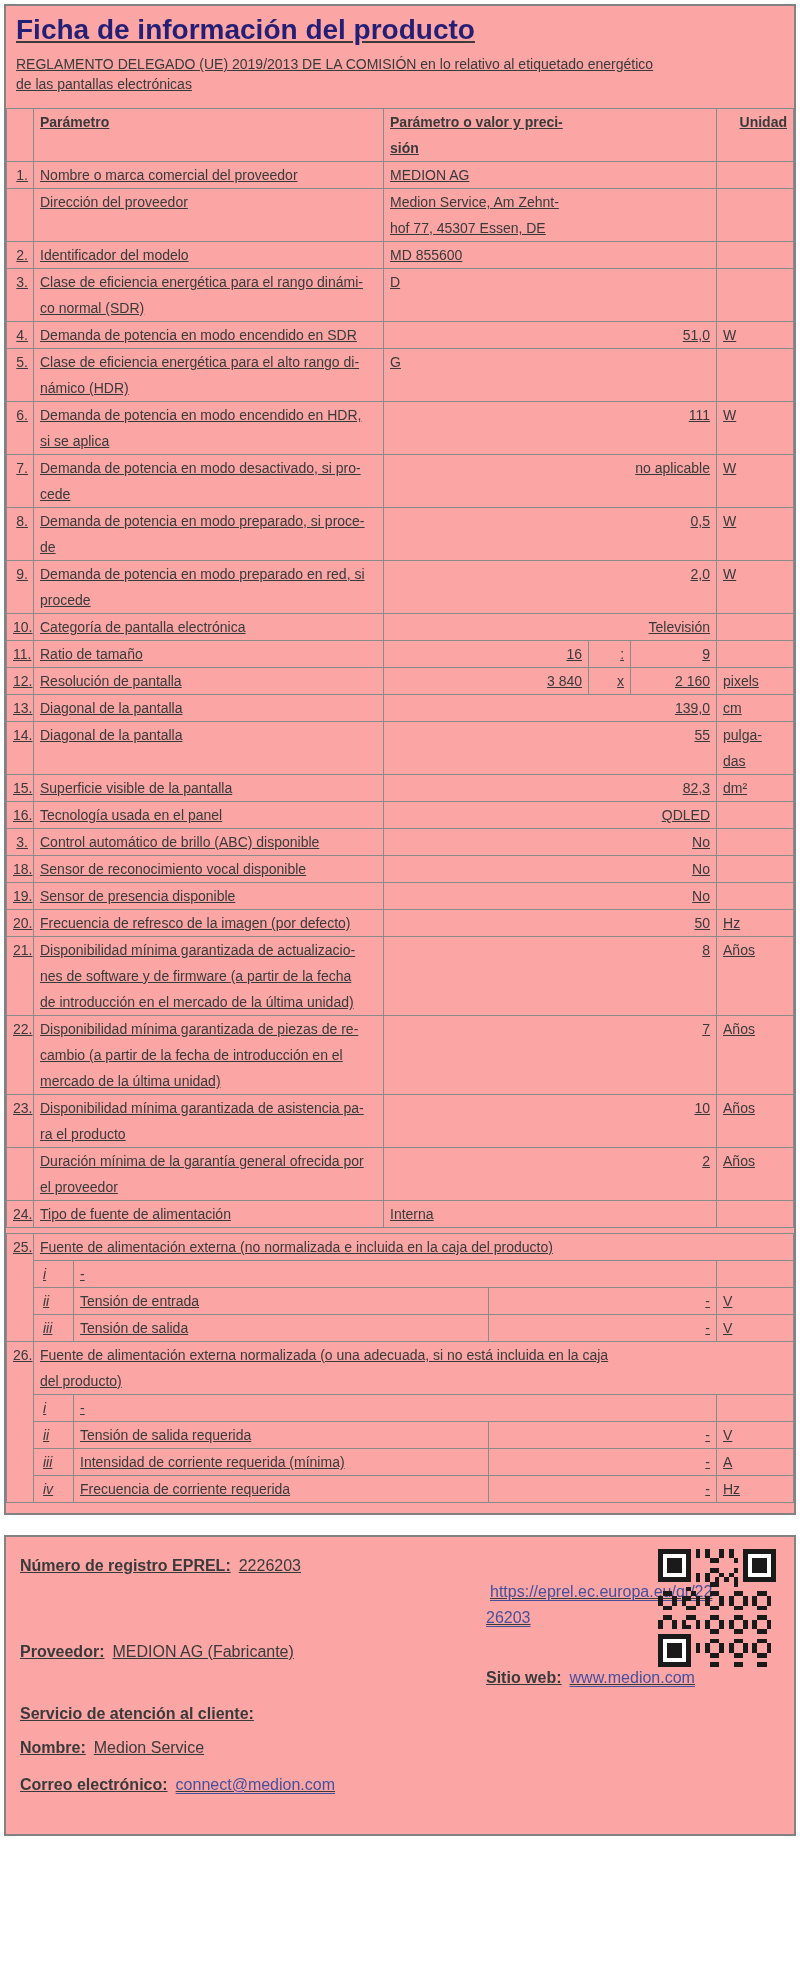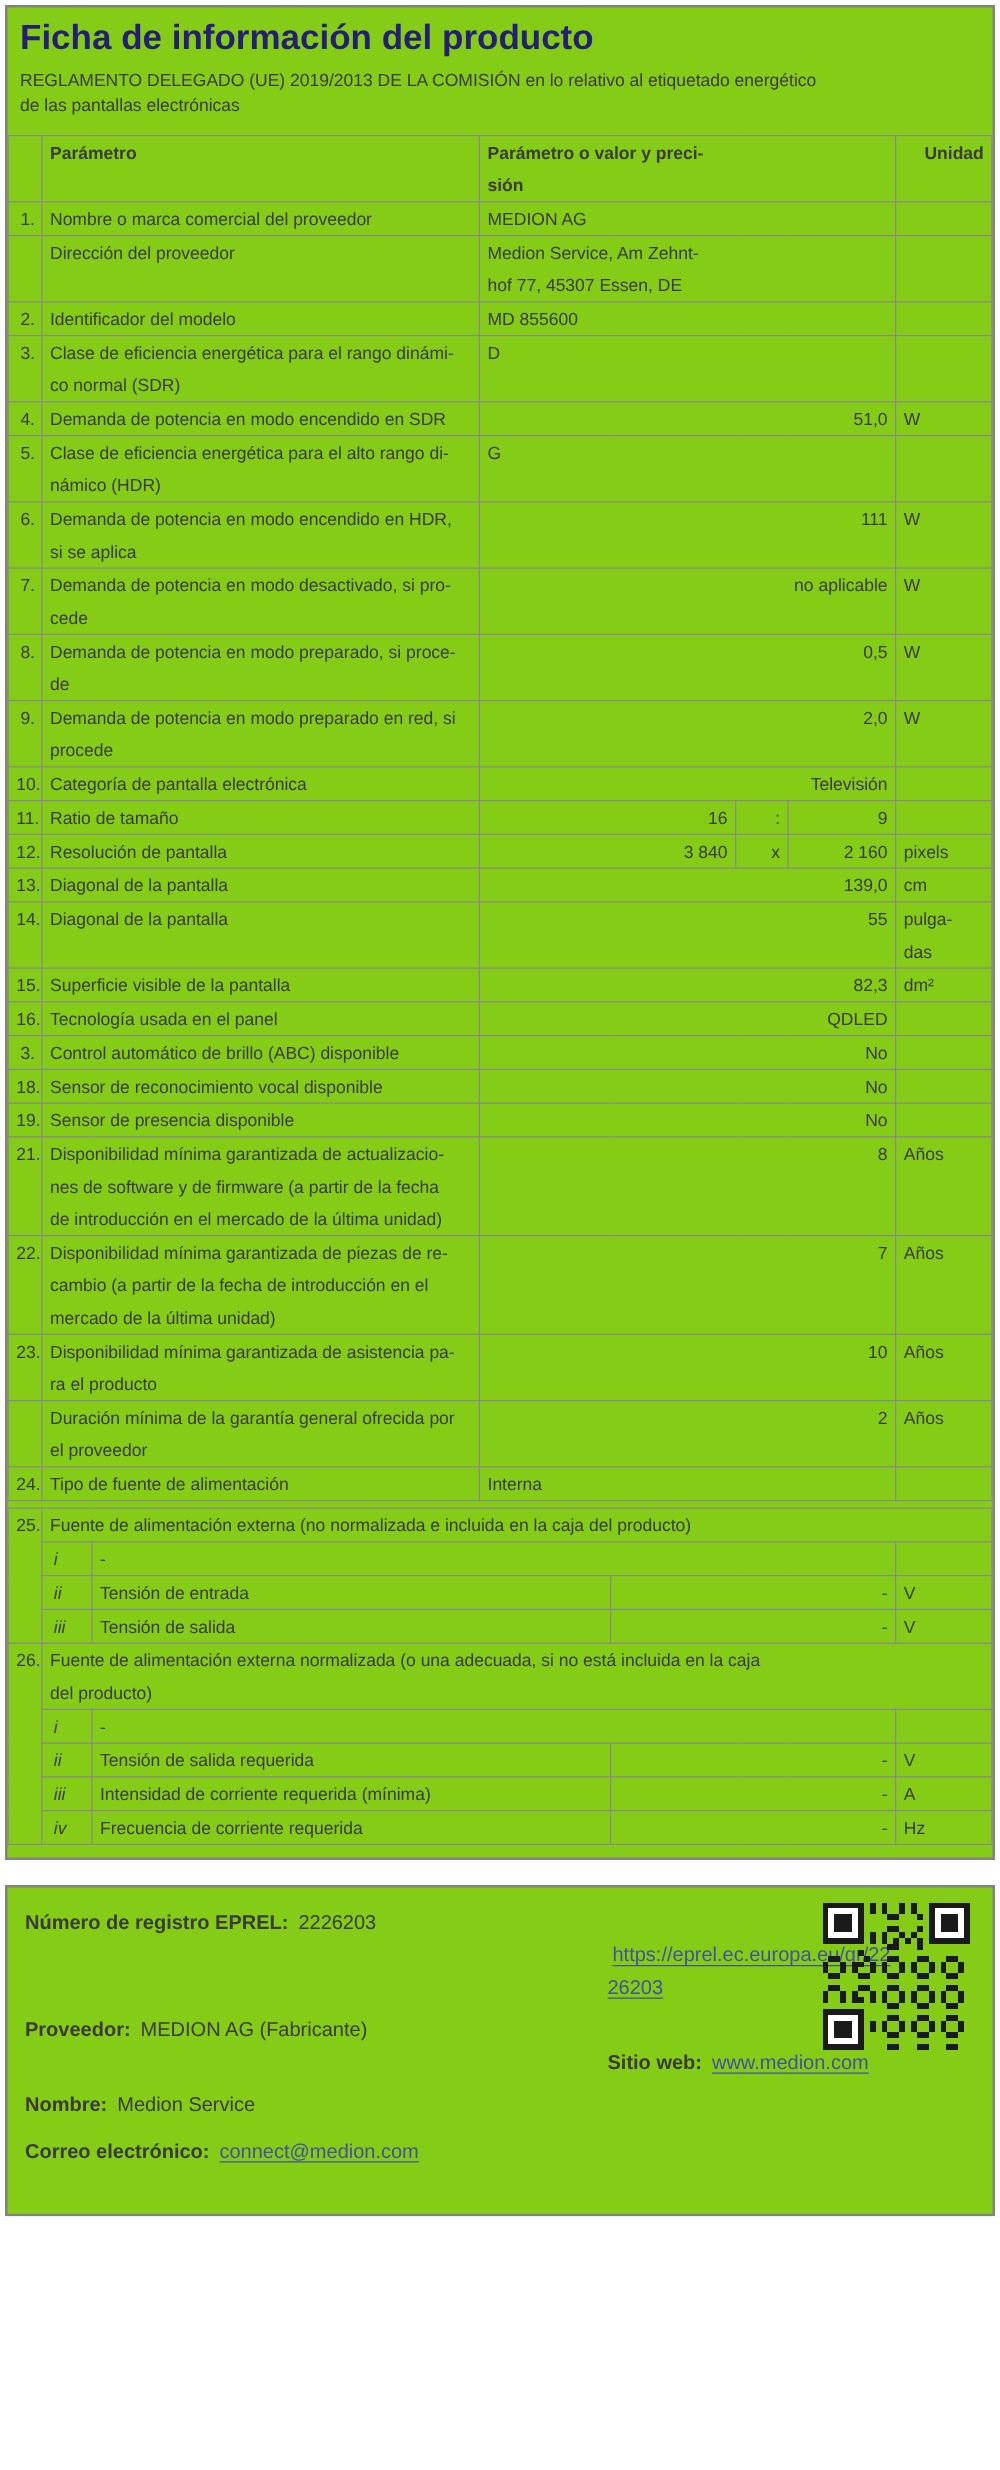--- a/index.html
+++ b/index.html
@@ -1,17 +1,17 @@
 <!DOCTYPE html>
 <html><head>
 <meta charset="utf-8">
 <style>
   html,body{margin:0;padding:0;background:#fff;}
   body{width:800px;font-family:"Liberation Sans",sans-serif;color:#3a3a3a;}
-  .box{border:2px solid #828282;margin:0 4px;background:#84cc16;box-sizing:border-box;}
+  .box{border:2px solid #828282;margin:0 4px;background:#fca5a5;box-sizing:border-box;text-decoration:underline;}
   .box1{margin-top:4px;padding-bottom:10px;}
   .title{color:#241e75;font-size:28px;font-weight:bold;padding:8px 10px 0 10px;letter-spacing:0;}
   .subtitle{font-size:14px;line-height:20px;padding:8px 10px 0 10px;margin-bottom:14px;white-space:pre-line;}
   .ftable{border-collapse:collapse;table-layout:fixed;width:787px;margin:0 auto;}
   .ftable td{border:1px solid #8a8a8a;font-size:14px;line-height:26px;padding:0 6px;vertical-align:top;white-space:pre-line;overflow:hidden;}
   .ftable thead td{font-weight:bold;}
   td.num{text-align:right;padding-right:5px;}
   td.ctr{text-align:right;}
   td.r{text-align:right;}
   td.roman{font-style:italic;padding-left:9px;}
@@ -186,20 +186,26 @@
           <td class="num">18.</td>
           <td colspan="2">Sensor de reconocimiento vocal disponible</td>
           <td class="r" colspan="4">No</td>
           <td></td>
         </tr>
         <tr>
           <td class="num">19.</td>
           <td colspan="2">Sensor de presencia disponible</td>
           <td class="r" colspan="4">No</td>
           <td></td>
+        </tr>
+        <tr>
+          <td class="num">20.</td>
+          <td colspan="2">Frecuencia de refresco de la imagen (por defecto)</td>
+          <td class="r" colspan="4">50</td>
+          <td>Hz</td>
         </tr>
         <tr>
           <td class="num">21.</td>
           <td colspan="2">Disponibilidad mínima garantizada de actualizacio-
 nes de software y de firmware (a partir de la fecha
 de introducción en el mercado de la última unidad)</td>
           <td class="r" colspan="4">8</td>
           <td>Años</td>
         </tr>
         <tr>
@@ -462,20 +468,26 @@
 
   <div class="frow row-provider">
     <div class="fleft">
       <span class="lab">Proveedor:</span><span class="v">MEDION AG (Fabricante)</span>
     </div>
     <div class="fright">
       <span class="lab">Sitio web:</span><a class="link" style="color: rgb(68, 80, 158);">www.medion.com</a>
     </div>
   </div>
 
+  <div class="frow row-service-head">
+    <div class="fleft">
+      <span class="lab">Servicio de atención al cliente:</span>
+    </div>
+    <div class="fright"></div>
+  </div>
 
   <div class="frow row-name">
     <div class="fleft">
       <span class="lab">Nombre:</span><span class="v">Medion Service</span>
     </div>
   </div>
 
   <div class="frow row-email">
     <div class="fleft">
       <span class="lab">Correo electrónico:</span><a class="link" style="color: rgb(68, 80, 158);">connect@medion.com</a>

